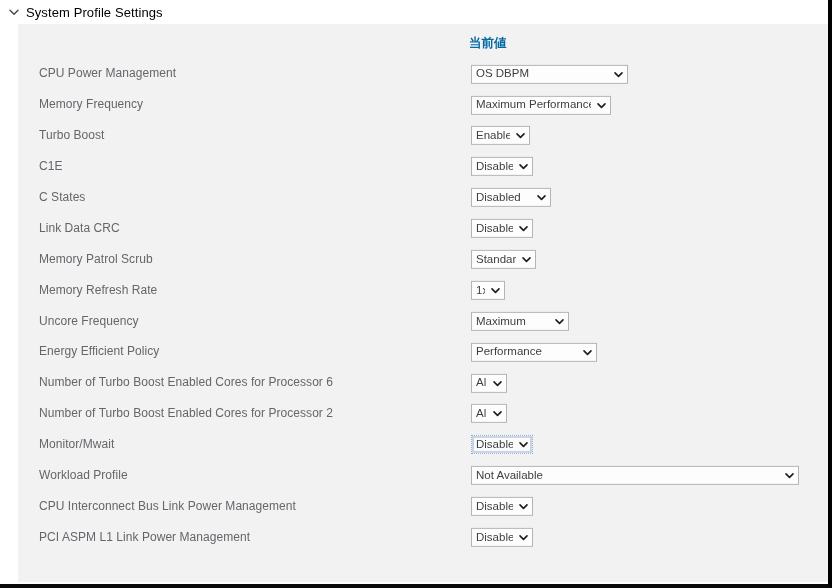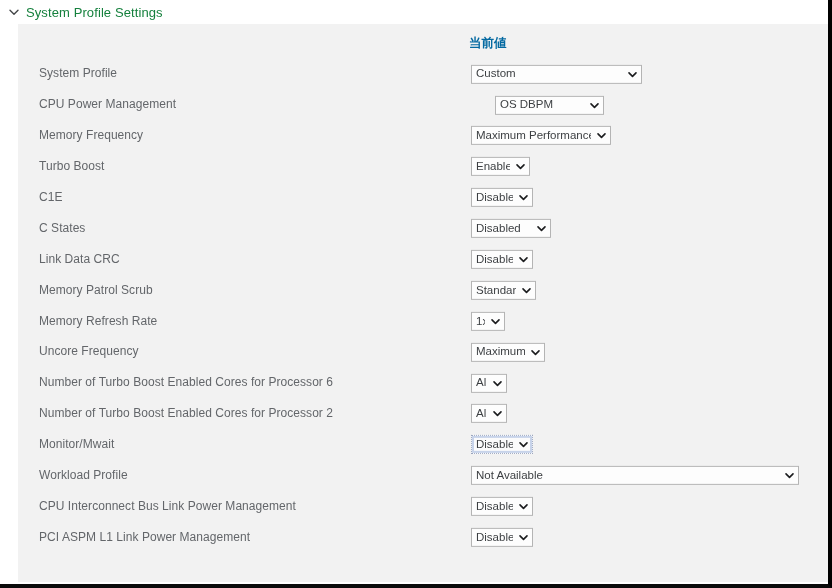--- a/index.html
+++ b/index.html
@@ -47,21 +47,21 @@
     display: inline-flex;
     align-items: center;
     justify-content: center;
     margin-right: 4px;
     color: #444648;
     flex: 0 0 auto;
   }
   .chevron svg { display: block; }
   .section-title {
     font-size: 13px;
-    color: #15803d;
+    color: #000000;
     letter-spacing: 0.1px;
     line-height: 1;
     white-space: nowrap;
   }
 
   
   .panel {
     position: absolute;
     left: 18px;
     top: 24px;
@@ -146,28 +146,28 @@
   .sel .caret svg { display: block; }
 
   
   .sel.focused {
     border: 1px dotted #9aa4bd;
     outline: 2px solid #c7d3ea;
     outline-offset: -3px;
     background: #fbfbfc;
   }
   .w-custom      { width: 171px; }
-  .w-osdbpm      { width: 109px; margin-left: 24px; }
+  .w-osdbpm      { width: 157px; }
   .w-maxperf     { width: 140px; }
   .w-enabled     { width: 59px; }
   .w-disabled    { width: 62px; }
   .w-cstates     { width: 80px; }
   .w-standard    { width: 65px; }
   .w-1x          { width: 34px; }
-  .w-maximum     { width: 74px; align-items: center; }
+  .w-maximum     { width: 98px; align-items: center; }
   .w-performance { width: 126px; }
   .w-all         { width: 36px; }
   .w-notavail    { width: 328px; }
 </style>
 </head>
 <body>
 
 <div class="frame">
 
   <div class="section-header">
@@ -178,33 +178,20 @@
     </span>
     <span class="section-title">System Profile Settings</span>
   </div>
 
   <div class="panel">
 
     <div class="col-head">当前値</div>
 
     <div class="rows">
 
-      <div class="row">
-        <span class="row-label">System Profile</span>
-        <span class="row-control">
-          <span class="sel w-custom">
-            <span class="sel-text">Custom</span>
-            <span class="caret">
-              <svg width="11" height="11" viewBox="0 0 11 11" aria-hidden="true">
-                <path d="M2 4 L5.5 7.5 L9 4" fill="none" stroke="currentColor" stroke-width="1.6" stroke-linecap="round" stroke-linejoin="round"></path>
-              </svg>
-            </span>
-          </span>
-        </span>
-      </div>
 
       <div class="row">
         <span class="row-label">CPU Power Management</span>
         <span class="row-control">
           <span class="sel w-osdbpm">
             <span class="sel-text">OS DBPM</span>
             <span class="caret">
               <svg width="11" height="11" viewBox="0 0 11 11" aria-hidden="true">
                 <path d="M2 4 L5.5 7.5 L9 4" fill="none" stroke="currentColor" stroke-width="1.6" stroke-linecap="round" stroke-linejoin="round"></path>
               </svg>
@@ -318,20 +305,33 @@
             <span class="sel-text">Maximum</span>
             <span class="caret">
               <svg width="11" height="11" viewBox="0 0 11 11" aria-hidden="true">
                 <path d="M2 4 L5.5 7.5 L9 4" fill="none" stroke="currentColor" stroke-width="1.6" stroke-linecap="round" stroke-linejoin="round"></path>
               </svg>
             </span>
           </span>
         </span>
       </div>
 
+      <div class="row">
+        <span class="row-label">Energy Efficient Policy</span>
+        <span class="row-control">
+          <span class="sel w-performance">
+            <span class="sel-text">Performance</span>
+            <span class="caret">
+              <svg width="11" height="11" viewBox="0 0 11 11" aria-hidden="true">
+                <path d="M2 4 L5.5 7.5 L9 4" fill="none" stroke="currentColor" stroke-width="1.6" stroke-linecap="round" stroke-linejoin="round"></path>
+              </svg>
+            </span>
+          </span>
+        </span>
+      </div>
 
       <div class="row">
         <span class="row-label">Number of Turbo Boost Enabled Cores for Processor 6</span>
         <span class="row-control">
           <span class="sel w-all">
             <span class="sel-text">All</span>
             <span class="caret">
               <svg width="11" height="11" viewBox="0 0 11 11" aria-hidden="true">
                 <path d="M2 4 L5.5 7.5 L9 4" fill="none" stroke="currentColor" stroke-width="1.6" stroke-linecap="round" stroke-linejoin="round"></path>
               </svg>

